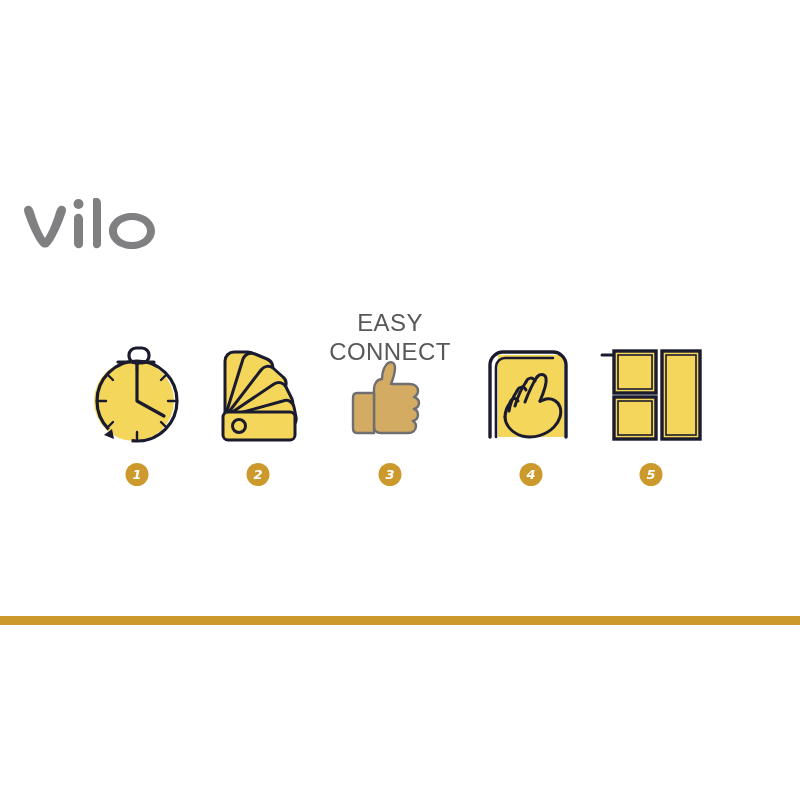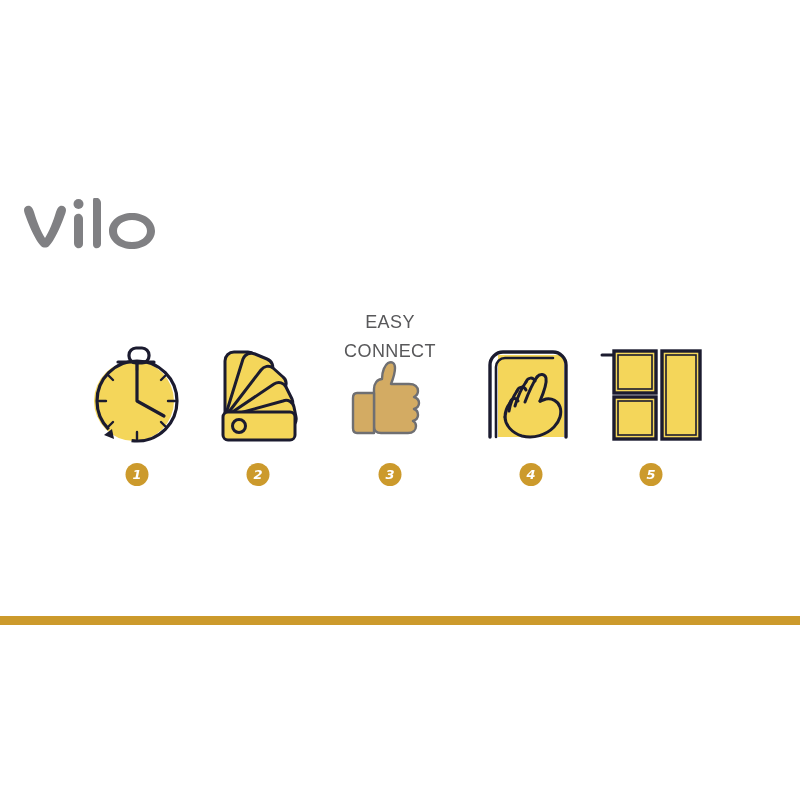--- a/index.html
+++ b/index.html
@@ -37,21 +37,21 @@
   .feature .art{
     position:absolute;
     left:0;top:35px;
     width:130px;height:110px;
     display:flex;align-items:flex-end;justify-content:center;
   }
   .feature .caption{
     position:absolute;
     left:-10px;top:8px;
     width:150px;
-    font-size:18px;
+    font-size:24px;
     line-height:29px;
     color:#58585a;
     letter-spacing:0.4px;
     white-space:pre-line;
   }
   .badge{
     position:absolute;
     left:50%;top:163px;
     transform:translateX(-50%);
     width:23px;height:23px;

